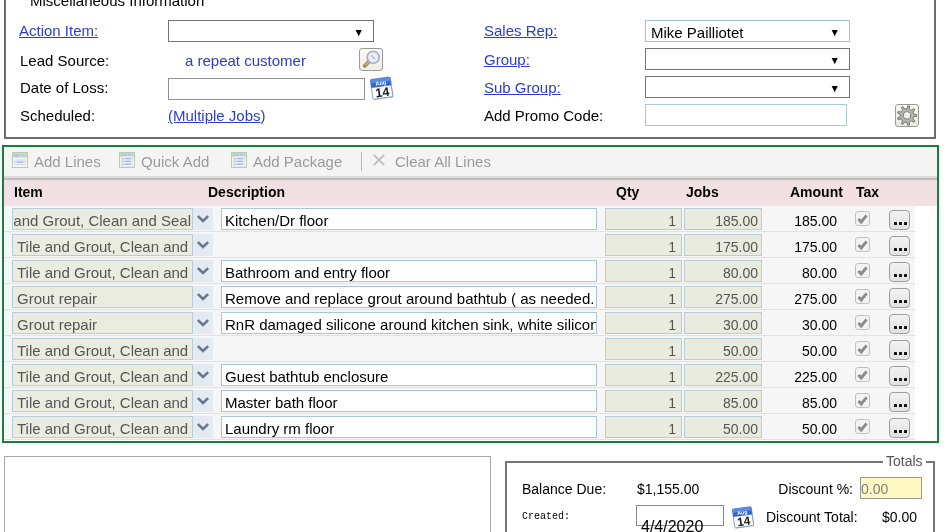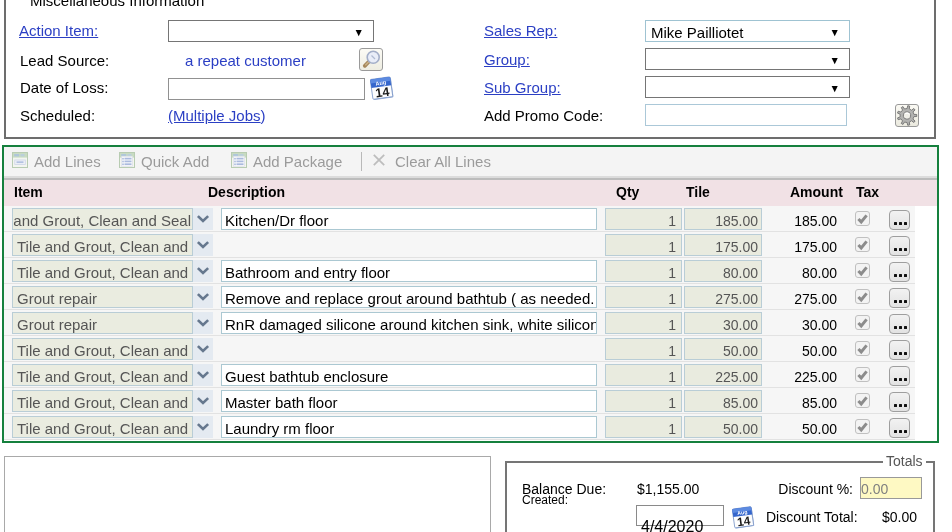--- a/index.html
+++ b/index.html
@@ -190,21 +190,21 @@
           <line x1="1.8" y1="1.8" x2="12.2" y2="12.2"></line>
           <line x1="12.2" y1="1.8" x2="1.8" y2="12.2"></line>
         </g>
     </svg>
     <span class="tbtxt" style="left:391px;">Clear All Lines</span>
   </div>
   <div id="thead">
     <span class="th" style="left:10px;">Item</span>
     <span class="th" style="left:204px;">Description</span>
     <span class="th" style="left:612px;">Qty</span>
-    <span class="th" style="left:682px;">Tile</span>
+    <span class="th" style="left:682px;">Jobs</span>
     <span class="th" style="left:786px;">Amount</span>
     <span class="th" style="left:852px;">Tax</span>
   </div>
   <div id="rows">
   <div class="row" style="top:59px;">
     <div class="combo r1">‪Tile and Grout, Clean and Seal‬</div>
     <div class="combarr"><svg width="20" height="22" viewBox="0 0 20 22">
             <path d="M5.8 9 L10 13 L14.2 9" fill="none" stroke="#66788e" stroke-width="2.6" stroke-linecap="square"></path>
           </svg></div>
     <div class="desc">Kitchen/Dr floor</div>
@@ -386,21 +386,21 @@
 <div class="abs" style="left:4px; top:456px; width:487px; height:80px; border:1px solid #a9a9a9; background:#fff;"></div>
 
 <div class="abs" style="left:505px; top:461px; width:430px; height:75px; border:2px solid #757575;"></div>
 <div class="abs" style="left:883px; top:453px; background:#fff; padding:0 3px; font-size:14px; color:#555;">Totals</div>
 
 <div class="abs" style="left:522px; top:481px; font-size:14px;">Balance Due:</div>
 <div class="abs" style="left:637px; top:481px; font-size:14px;">$1,155.00</div>
 <div class="abs" style="left:753px; top:481px; width:100px; text-align:right; font-size:14px;">Discount %:</div>
 <div class="abs" style="left:860px; top:477px; width:62px; height:22px; background:#fef9c3; border:1px solid #999; color:#808080; text-align:left; padding:3px 6px 0 0; font-size:14px;">0.00</div>
 
-<div class="abs" style="left:522px; top:493px; font-size:12px;">Created:</div>
+<div class="abs" style="left:522px; top:511px; font-size:10px;font-family:Liberation Mono, monospace;">Created:</div>
 <div class="abs" style="left:636px; top:505px; width:88px; height:21px; background:#fff; border:1px solid #8a8a8a; font-size:16px; padding:12px 0 0 4px;">4/4/2020</div>
 <div class="abs" style="left:732px; top:505px;">
   <svg width="24" height="25" viewBox="0 0 24 25">
     <g transform="rotate(-8 11.5 12)">
       <rect x="2" y="3.4" width="19" height="19" rx="1" fill="#9db1d8"></rect>
       <rect x="1.4" y="2.7" width="19" height="19" rx="1" fill="#fdfdfd" stroke="#7a96c8" stroke-width="0.8"></rect>
       <path d="M1.4 3.7 a1 1 0 0 1 1-1 h17 a1 1 0 0 1 1 1 v7 h-19 z" fill="#3566cc"></path>
       <path d="M1.4 3.7 a1 1 0 0 1 1-1 h17 a1 1 0 0 1 1 1 v2.8 h-19 z" fill="#5c8ae0"></path>
       <text x="11" y="9.2" font-size="5.2" font-weight="bold" fill="#fff" text-anchor="middle" font-family="Liberation Sans">Aug</text>
       <text x="11.2" y="20.3" font-size="11.8" font-weight="bold" fill="#1a1a1a" text-anchor="middle" font-family="Liberation Sans">14</text>

